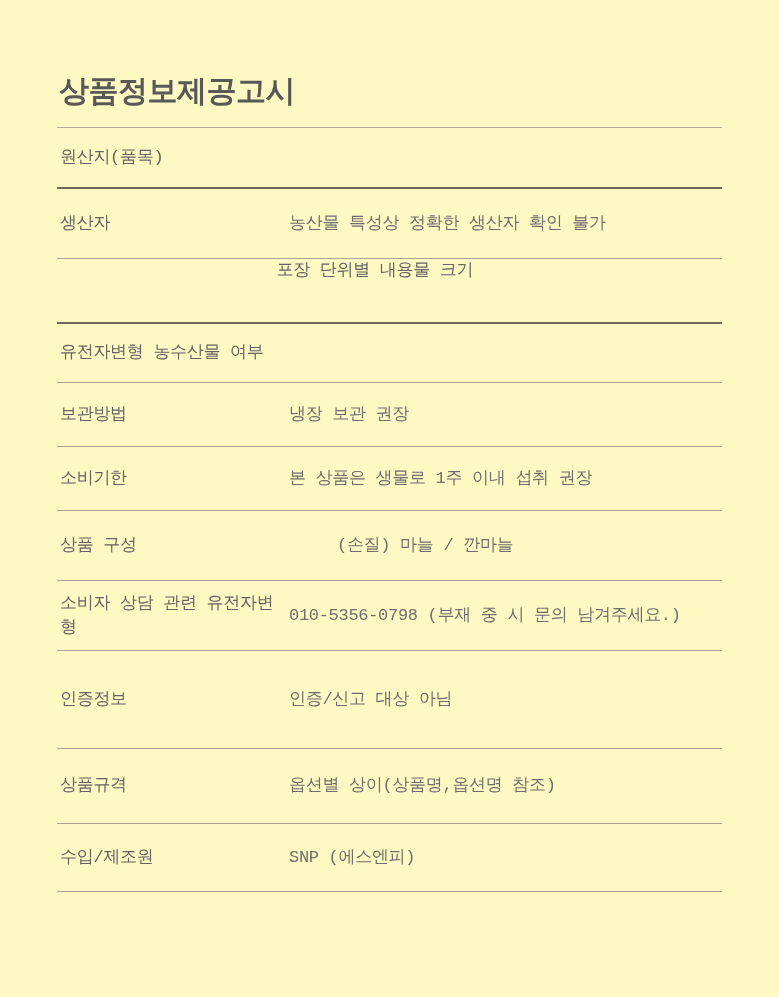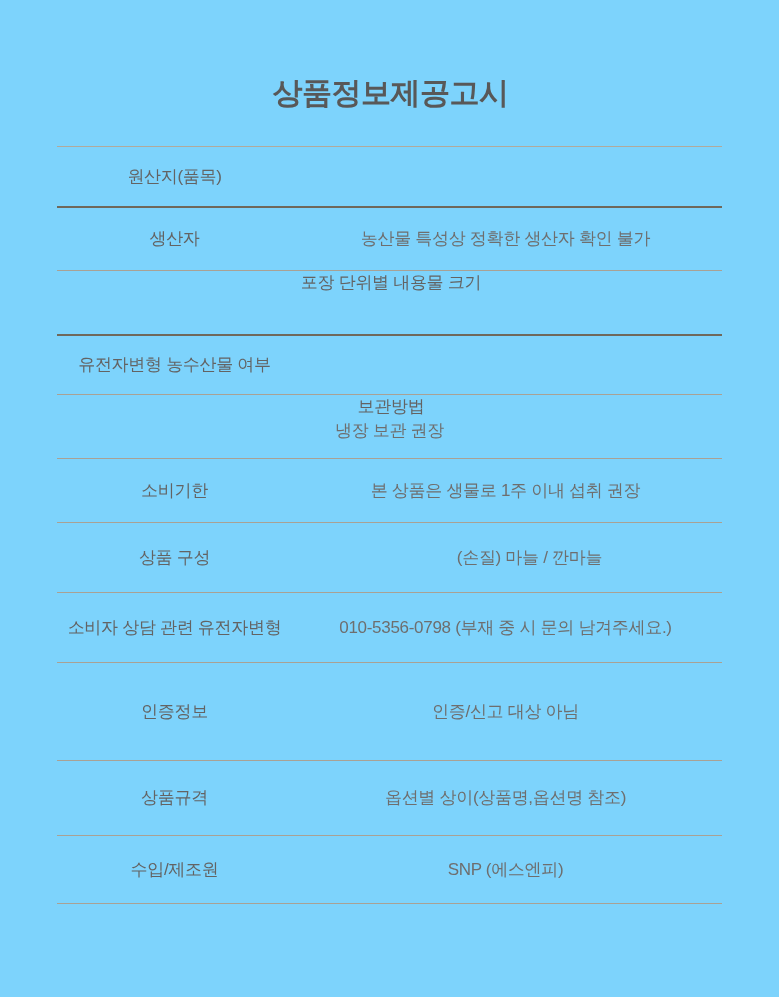--- a/index.html
+++ b/index.html
@@ -4,53 +4,52 @@
 <style>
   html, body {
     margin: 0;
     padding: 0;
     background: #ffffff;
   }
   .page {
     position: relative;
     width: 779px;
     height: 997px;
-    background: #7dd3fc;
-    font-family: Liberation Sans, sans-serif;
+    background: #fef9c3;
+    font-family: Liberation Mono, monospace;
     overflow: hidden;
-    text-align: center;
   }
   .content {
     margin: 0 57px;
   }
   .page-title {
     padding-top: 74px;
     margin: 0 0 0 2px;
     font-size: 30px;
     font-weight: 700;
     color: #585858;
     letter-spacing: -0.5px;
     line-height: 38px;
   }
   .info-table {
-    margin-top: 34px;
+    margin-top: 15px;
     border-top: 1px solid #b1aa9c;
   }
   .row {
     display: flex;
     align-items: center;
     box-sizing: border-box;
     border-bottom: 1px solid #a9a194;
   }
   
   .row:nth-child(1)  { height: 61px; border-bottom: 2px solid #6f685b; }
-  .row:nth-child(2)  { height: 63px; }
+  .row:nth-child(2)  { height: 70px; }
   .row:nth-child(3)  { height: 65px; border-bottom: 2px solid #6f685b; flex-direction: column; }
   .row:nth-child(4)  { height: 59px; }
-  .row:nth-child(5)  { height: 64px; flex-direction: column; }
+  .row:nth-child(5)  { height: 64px; }
   .row:nth-child(6)  { height: 64px; }
   .row:nth-child(7)  { height: 70px; gap: 48px; }
   .row:nth-child(8)  { height: 70px; }
   .row:nth-child(9)  { height: 98px; }
   .row:nth-child(10) { height: 75px; }
   .row:nth-child(11) { height: 68px; }
   .cell {
     font-size: 17px;
     letter-spacing: -0.3px;
     line-height: 24px;

